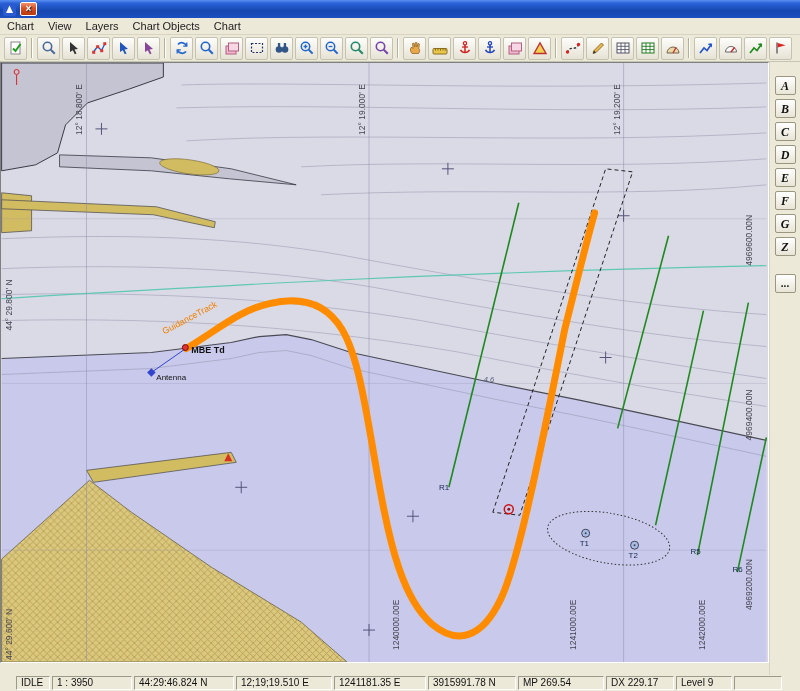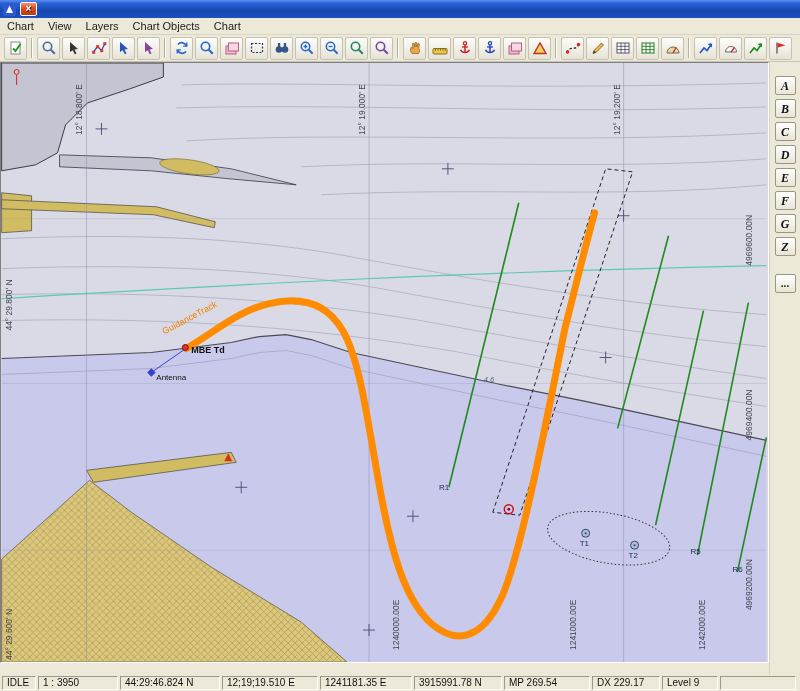--- a/index.html
+++ b/index.html
@@ -33,21 +33,21 @@
   .chart-wrap svg { display:block; }
   .bottom-gap { flex:1; background:#ece9d8; }
 
   .side-panel { width:31px; background:#ece9d8; border-left:1px solid #d8d4c4;
     display:flex; flex-direction:column; align-items:center; padding-top:12px; }
   .lbtn { width:21px; height:19px; margin:2px 0; border:1px solid #9a9680; border-radius:2px;
     background:linear-gradient(to bottom,#fff,#e8e4d6); font-family:"Liberation Serif",serif;
     font-style:italic; font-weight:bold; font-size:12px; line-height:16px; text-align:center; color:#111; }
   .lbtn.more { margin-top:16px; font-style:normal; font-family:"Liberation Sans",sans-serif; font-size:10px; }
 
-  .statusbar { height:16px; display:flex; align-items:stretch; background:#ece9d8; padding:1px 2px; font-size:10px; color:#111; }
+  .statusbar { height:16px; display:flex; align-items:stretch; background:#ece9d8; padding:1px 16px; font-size:10px; color:#111; }
   .scell { border:1px solid; border-color:#9a9a8a #fff #fff #9a9a8a; background:#ece9d8;
     padding:0 4px; margin-right:2px; white-space:nowrap; overflow:hidden; line-height:12px; }
 
   
   .gl { font-size:8.5px; fill:#44444f; }
   .lbl { font-size:8px; fill:#12284a; }
 </style>
 </head>
 <body>
 

